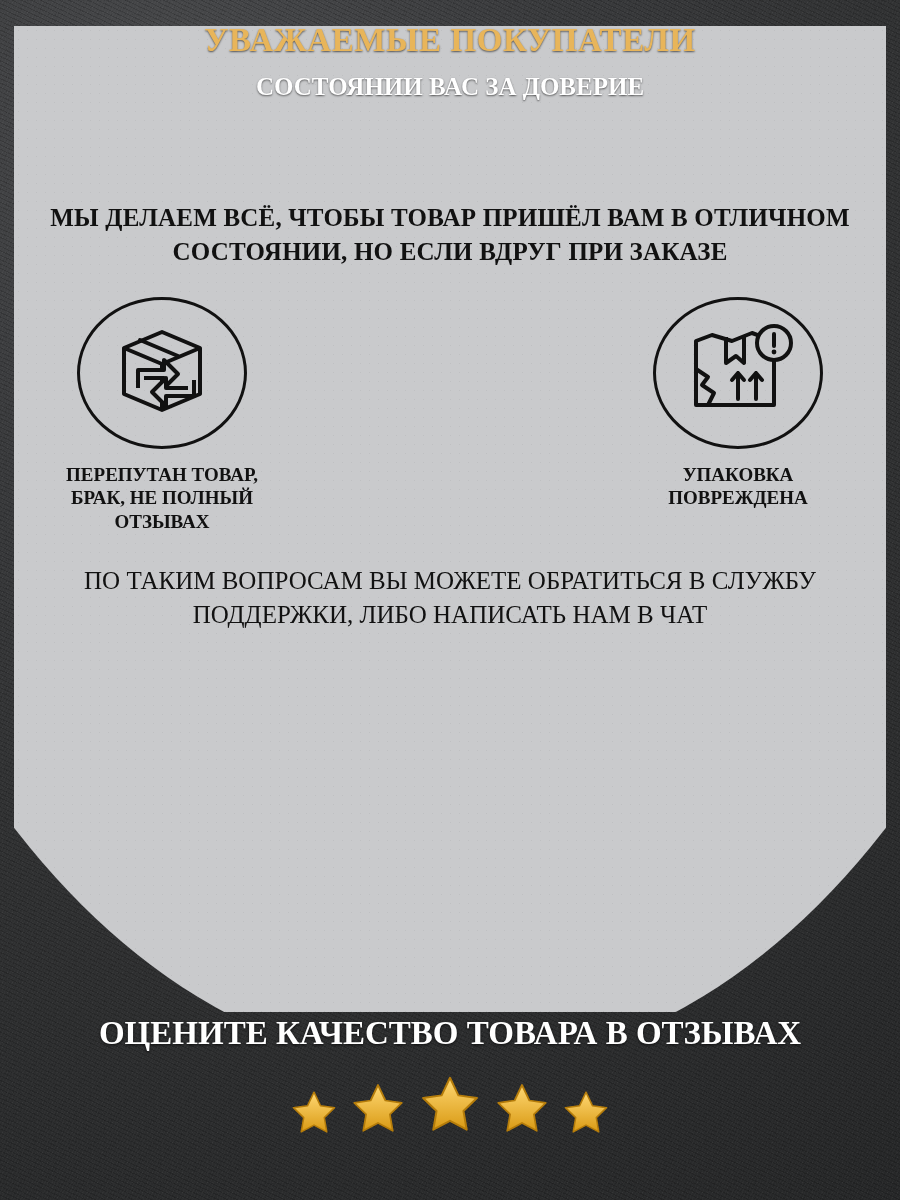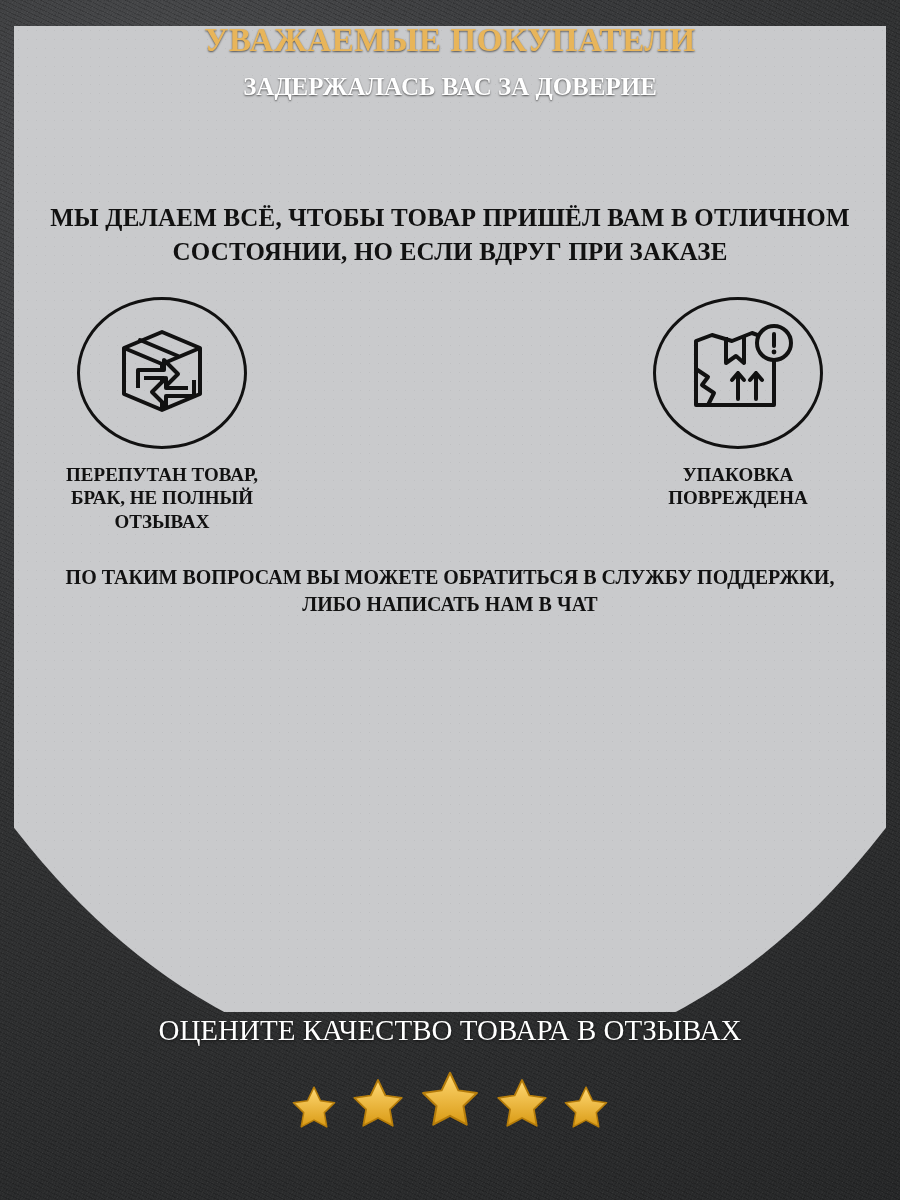--- a/index.html
+++ b/index.html
@@ -142,40 +142,40 @@
     font-size: 37px;
     font-weight: bold;
     line-height: 1.3;
     color: #000;
     letter-spacing: .3px;
   }
 
   .sub-text {
     margin-top: 30px;
     text-align: center;
-    font-size: 20px;
-    font-weight: bold;
+    font-size: 25px;
+    font-weight: normal;
     line-height: 1.35;
     color: #111;
   }
 
   
   .footer {
     position: absolute;
     left: 0;
     right: 0;
     bottom: 0;
     height: 210px;
     z-index: 6;
     text-align: center;
     padding-top: 22px;
   }
   .footer-title {
-    font-size: 29px;
-    font-weight: normal;
+    font-size: 33px;
+    font-weight: bold;
     line-height: 1.3;
     color: #ffffff;
     text-shadow: 0 1px 3px rgba(0,0,0,.7);
   }
   .stars {
     margin-top: 16px;
     display: flex;
     justify-content: center;
     align-items: flex-end;
     gap: 6px;
@@ -188,21 +188,21 @@
 <body>
 
 <div class="backdrop"></div>
 
 <div class="panel">
   <div class="panel-inner"></div>
 </div>
 
 <div class="header">
   <div class="line1">УВАЖАЕМЫЕ ПОКУПАТЕЛИ</div>
-  <div class="line2">ЗАДЕРЖАЛАСЬ ВАС ЗА ДОВЕРИЕ</div>
+  <div class="line2">СОСТОЯНИИ ВАС ЗА ДОВЕРИЕ</div>
 </div>
 
 <div class="content">
 
   <div class="intro">МЫ ДЕЛАЕМ ВСЁ, ЧТОБЫ ТОВАР ПРИШЁЛ ВАМ В ОТЛИЧНОМ СОСТОЯНИИ, НО ЕСЛИ ВДРУГ ПРИ ЗАКАЗЕ</div>
 
   <div class="icons">
 
 
     <div class="icon-item">

